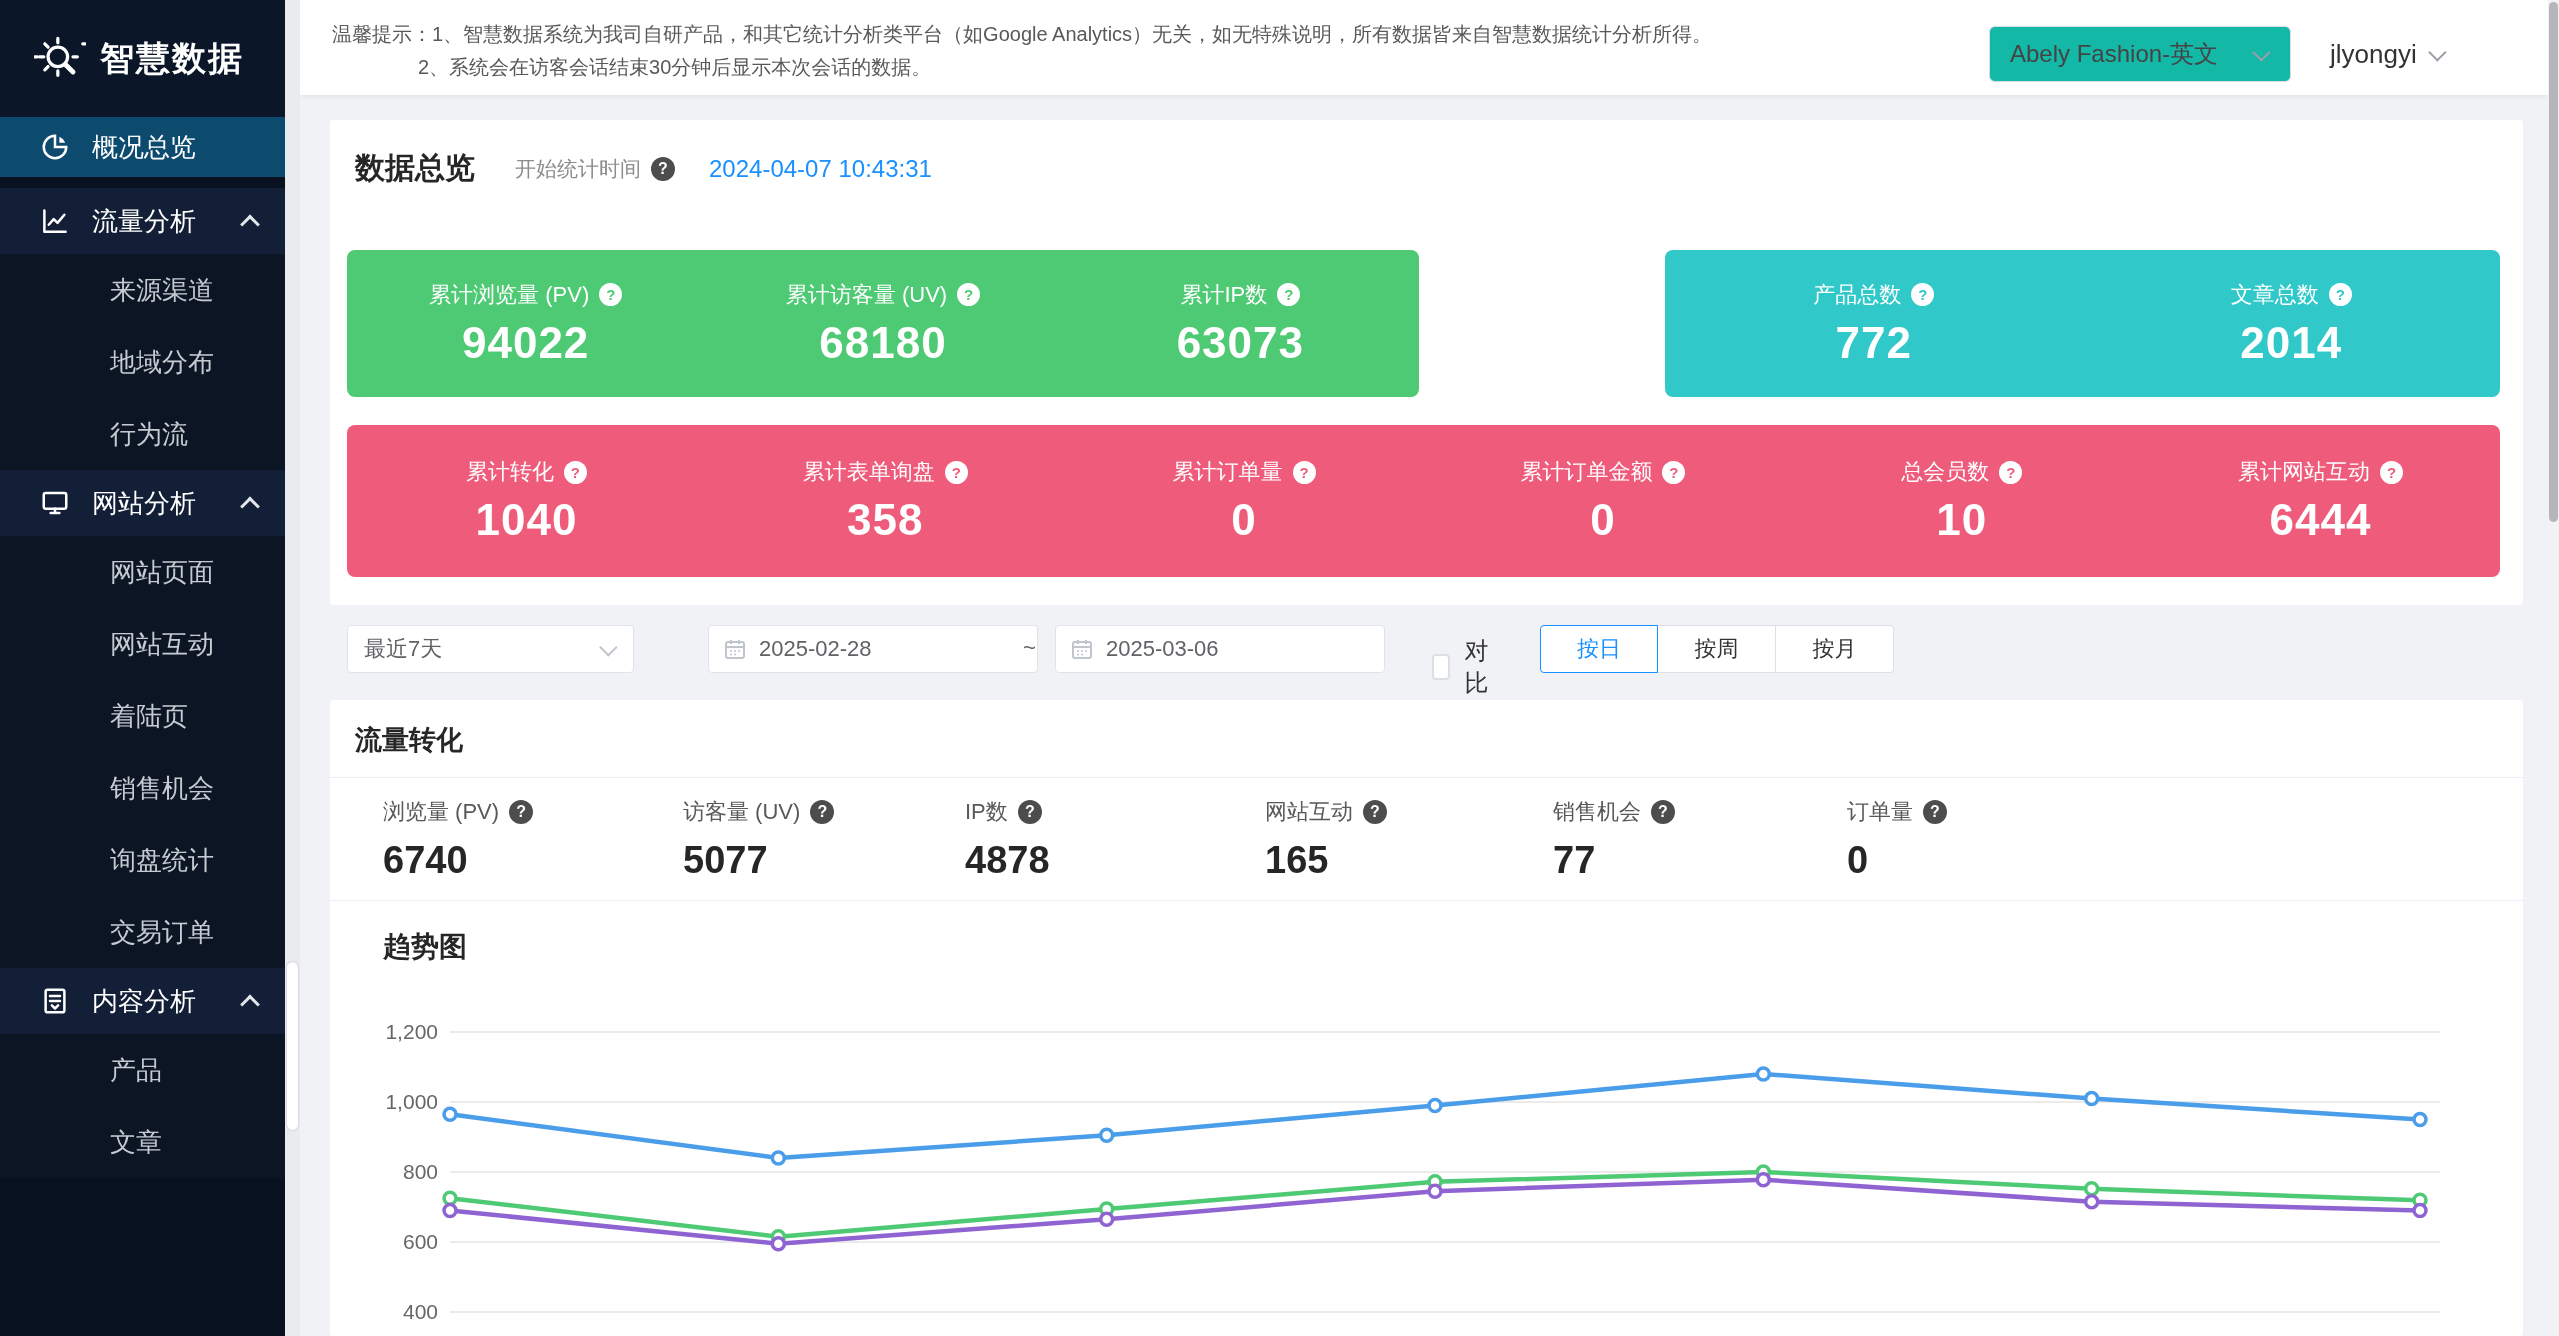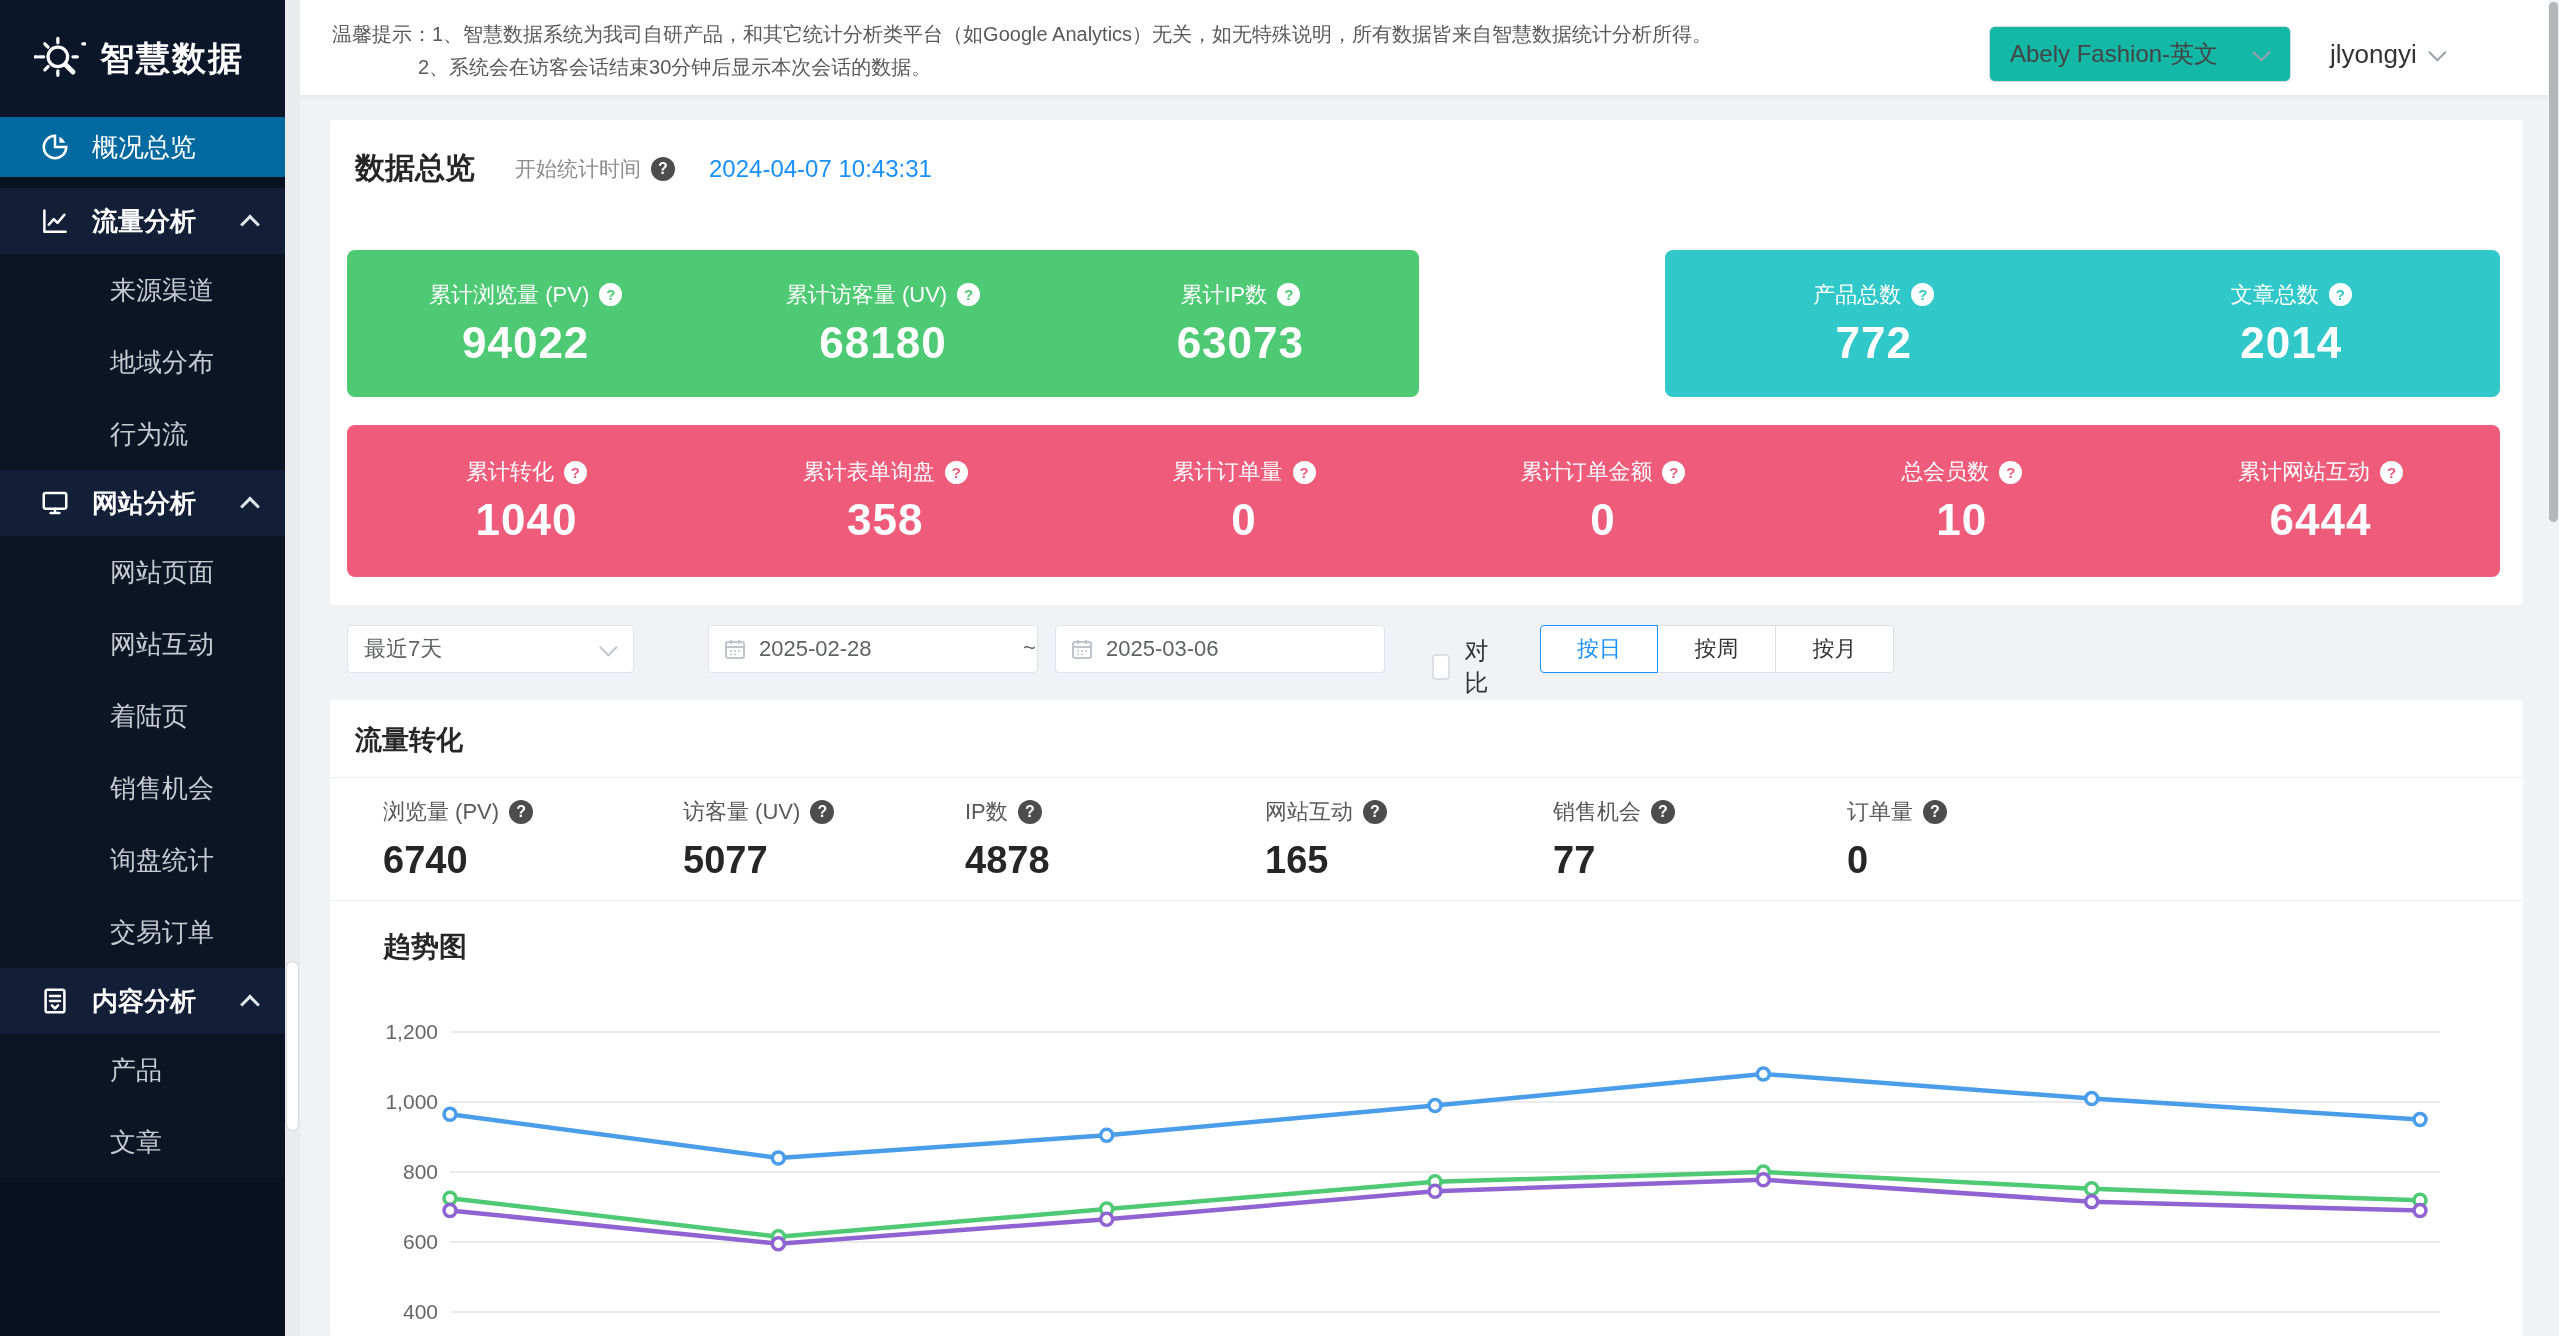--- a/index.html
+++ b/index.html
@@ -8,24 +8,24 @@
 
   
   #sidebar { position:absolute; left:0; top:0; width:285px; height:1336px; background:#071120; z-index:5; }
   .logo-row { height:117px; display:flex; align-items:center; padding-left:34px; background:#0b1628; }
   .logo-ic { width:52px; height:52px; color:#fff; margin-right:14px; flex:none; }
   .logo-ic svg { width:100%; height:100%; }
   .logo-text { color:#fff; font-size:34px; font-weight:700; letter-spacing:2px; }
   .s-item { display:flex; align-items:center; cursor:pointer; position:relative; }
   .s-item .s-ic { width:30px; height:30px; margin-left:40px; margin-right:22px; color:#fff; flex:none; }
   .s-item .s-ic svg { width:100%; height:100%; }
-  .s-item.active { height:60px; background:#0369a1; }
+  .s-item.active { height:60px; background:#0c4a6e; }
   .s-item.active .s-label { color:#fff; font-size:26px; }
   .s-item.spacer { height:11px; background:#071120; cursor:default; }
-  .s-item.group { height:66px; background:#121f36;font-weight:bold; }
+  .s-item.group { height:66px; background:#121f36; }
   .s-item.group .s-label { color:#ffffff; font-size:26px; }
   .s-item.sub { height:72px; background:#0b1524; }
   .s-item.sub .s-label { color:#c6cbd2; font-size:26px; margin-left:110px; }
   .caret-up { position:absolute; right:28px; top:50%; width:14px; height:14px; border-left:3px solid #e3e6ea; border-top:3px solid #e3e6ea; transform:translateY(-25%) rotate(45deg); }
 
   
   #side-gutter { position:absolute; left:285px; top:0; width:15px; height:1336px; background:#e9ebef; z-index:4; }
   #side-thumb { position:absolute; left:2px; top:962px; width:11px; height:168px; background:#ffffff; border-radius:6px; box-shadow:0 0 2px rgba(0,0,0,.25); }
 
   

